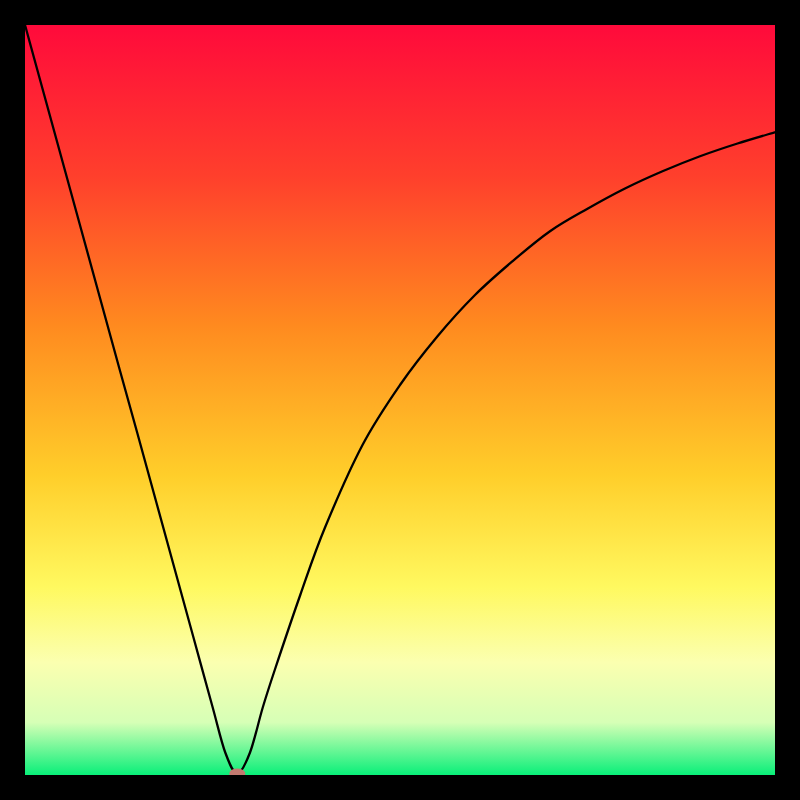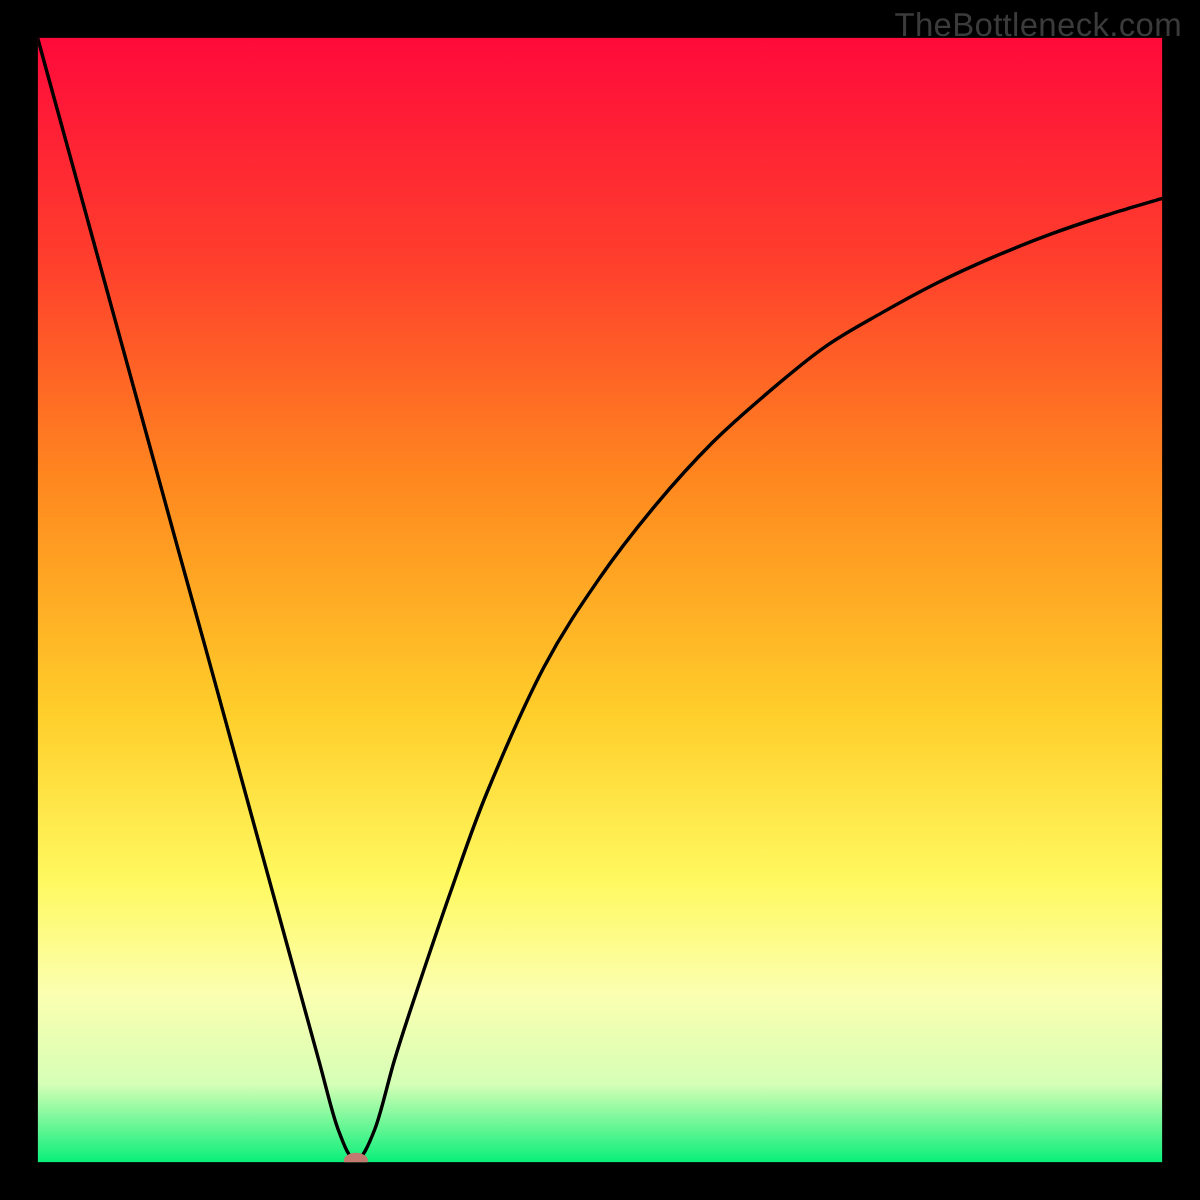--- a/index.html
+++ b/index.html
@@ -55,14 +55,13 @@
             <stop offset="85%" stop-color="#fbffb0"></stop>
             <stop offset="93%" stop-color="#d6ffb6"></stop>
             <stop offset="100%" stop-color="#09ef79"></stop>
           </linearGradient>
         </defs>
         <rect x="0" y="0" width="750" height="750" fill="url(#bg-grad)"></rect>
         <path d="M 0.00 0.00 C 3.13 11.38, 12.50 45.50, 18.75 68.25 C 25.00 91.00, 31.25 113.75, 37.50 136.50 C 43.75 159.25, 50.00 182.00, 56.25 204.75 C 62.50 227.50, 68.75 250.25, 75.00 273.00 C 81.25 295.75, 87.50 318.62, 93.75 341.25 C 100.00 363.87, 106.25 386.13, 112.50 408.75 C 118.75 431.38, 125.00 454.25, 131.25 477.00 C 137.50 499.75, 143.75 522.50, 150.00 545.25 C 156.25 568.00, 162.50 590.75, 168.75 613.50 C 175.00 636.25, 182.25 662.75, 187.50 681.75 C 192.75 700.75, 196.13 716.38, 200.25 727.50 C 204.38 738.63, 208.13 748.50, 212.25 748.50 C 216.38 748.50, 220.75 738.50, 225.00 727.50 C 229.25 716.50, 233.63 696.25, 237.75 682.50 C 241.88 668.75, 243.50 663.75, 249.75 645.00 C 256.00 626.25, 266.88 593.75, 275.25 570.00 C 283.63 546.25, 289.63 527.50, 300.00 502.50 C 310.38 477.50, 325.00 443.75, 337.50 420.00 C 350.00 396.25, 362.50 378.13, 375.00 360.00 C 387.50 341.88, 400.00 326.25, 412.50 311.25 C 425.00 296.25, 437.50 282.50, 450.00 270.00 C 462.50 257.50, 475.00 246.88, 487.50 236.25 C 500.00 225.63, 512.50 215.00, 525.00 206.25 C 537.50 197.50, 550.00 190.88, 562.50 183.75 C 575.00 176.63, 587.50 169.75, 600.00 163.50 C 612.50 157.25, 625.00 151.63, 637.50 146.25 C 650.00 140.88, 662.50 135.88, 675.00 131.25 C 687.50 126.62, 700.00 122.50, 712.50 118.50 C 725.00 114.50, 743.75 109.12, 750.00 107.25" fill="none" stroke="#000" stroke-width="2.3" stroke-linecap="round"></path>
         <ellipse cx="212.25000000000003" cy="748.5" rx="8" ry="5" fill="#c27a70"></ellipse>
       </svg>
   </div>
-  <div class="watermark">TheBottleneck.com</div>
 </div>
 
 </body></html>

